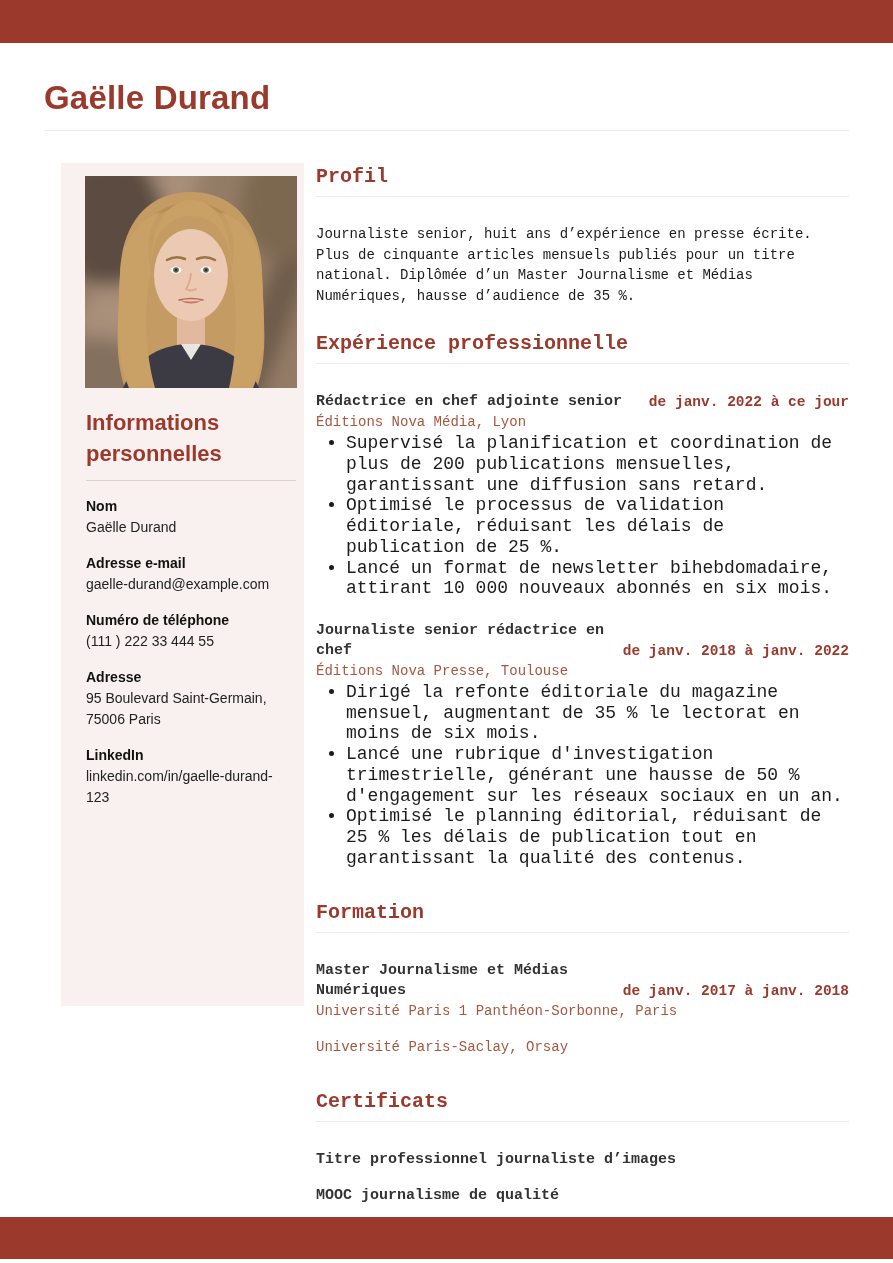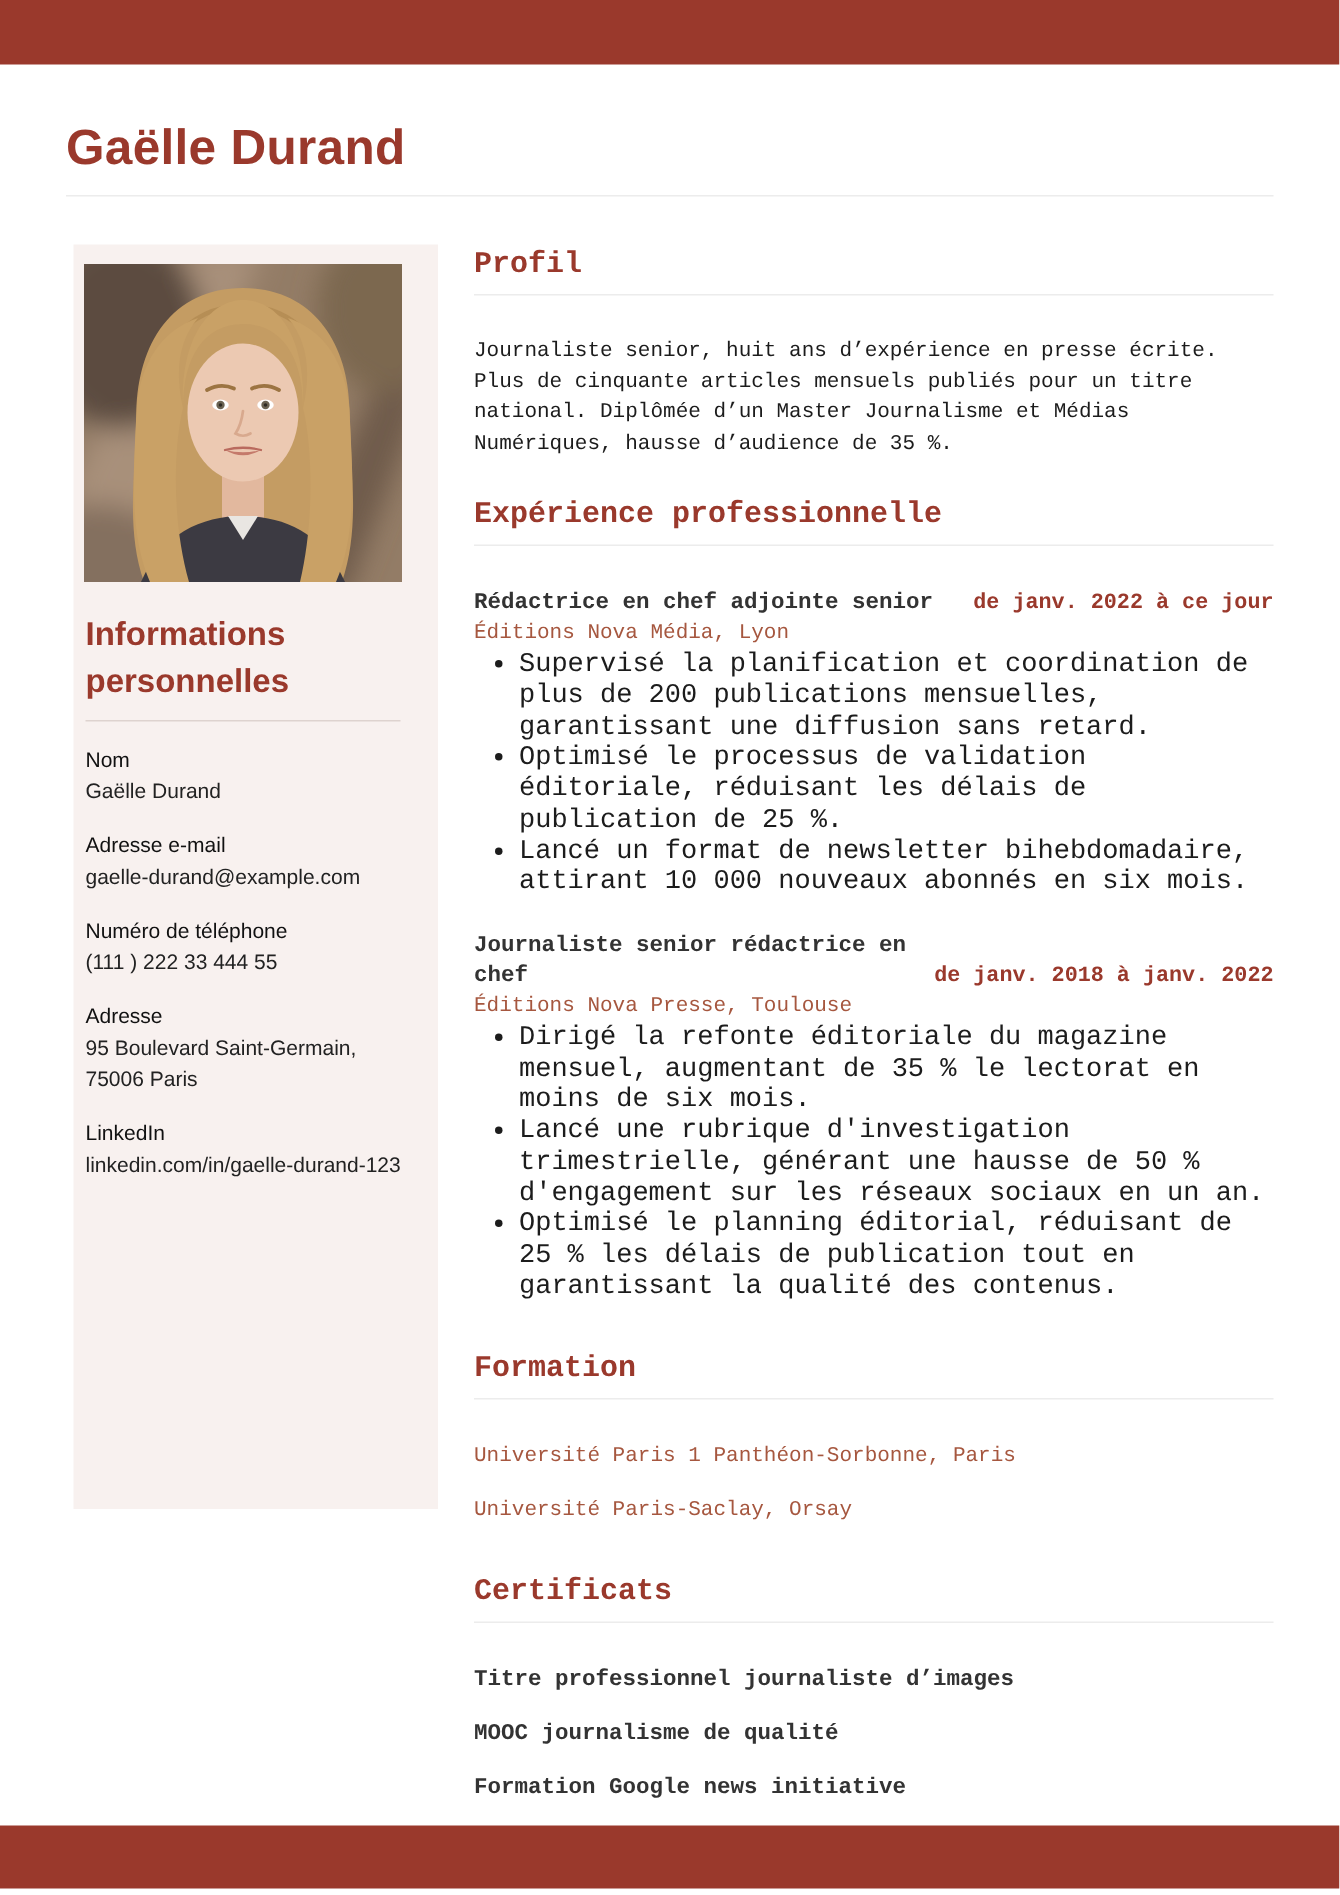--- a/index.html
+++ b/index.html
@@ -11,31 +11,31 @@
   .topbar{position:absolute;left:0;top:0;width:893px;height:43px;background:#9a392c;}
   .bottombar{position:absolute;left:0;top:1217px;width:893px;height:42px;background:#9a392c;}
   .page-title{
     position:absolute;left:44px;top:78px;margin:0;
     font-size:33px;line-height:40px;font-weight:bold;color:#9a392c;letter-spacing:.2px;
   }
   .title-rule{position:absolute;left:44px;top:130px;width:805px;height:1px;background:#ececec;}
 
   
   .sidebar{
-    position:absolute;left:49px;top:163px;width:243px;height:843px;
-    background:#f8f1ef;box-sizing:border-box;padding:13px 16px 0 7px;
+    position:absolute;left:61px;top:163px;width:243px;height:843px;
+    background:#f8f1ef;box-sizing:border-box;padding:13px 16px 0 24px;
   }
   .photo{width:212px;height:212px;overflow:hidden;background:#937c66;}
   .photo svg{display:block;}
   .side-heading{
     margin:19px 0 0 1px;font-size:22px;line-height:31px;font-weight:bold;color:#9a392c;
   }
   .side-rule{margin:11px 0 0 1px;width:210px;height:1px;background:#ded3cf;}
   .field{margin:15px 0 0 1px;}
-  .field-label{font-weight:normal;font-size:14px;line-height:21px;color:#111111;}
+  .field-label{font-weight:bold;font-size:14px;line-height:21px;color:#111111;}
   .field-value{font-size:14px;line-height:21px;color:#222222;}
 
   
   .main{position:absolute;left:316px;top:163px;width:533px;font-family:Liberation Mono, monospace;}
   .sec-heading{
     margin:0;font-size:20px;line-height:27px;font-weight:bold;color:#9a392c;
     border-bottom:1px solid #ececec;padding-bottom:6px;
   }
   .profil-text{margin:27px 0 0;font-size:14px;line-height:20.6px;color:#1c1c1c;}
   .sec-exp{margin-top:24px;}
@@ -164,20 +164,24 @@
         <li>Lancé une rubrique d'investigation trimestrielle, générant une hausse de 50 % d'engagement sur les réseaux sociaux en un an.</li>
         <li>Optimisé le planning éditorial, réduisant de 25 % les délais de publication tout en garantissant la qualité des contenus.</li>
       </ul>
     </div>
   </section>
 
   <section class="sec-form">
     <h2 class="sec-heading">Formation</h2>
 
     <div class="edu">
+      <div class="entry-head">
+        <span class="entry-title">Master Journalisme et Médias Numériques</span>
+        <span class="entry-date">de janv. 2017 à janv. 2018</span>
+      </div>
       <div class="entry-company">Université Paris 1 Panthéon-Sorbonne, Paris</div>
     </div>
 
     <div class="edu">
       <div class="entry-company">Université Paris-Saclay, Orsay</div>
     </div>
   </section>
 
   <section class="sec-cert">
     <h2 class="sec-heading">Certificats</h2>

